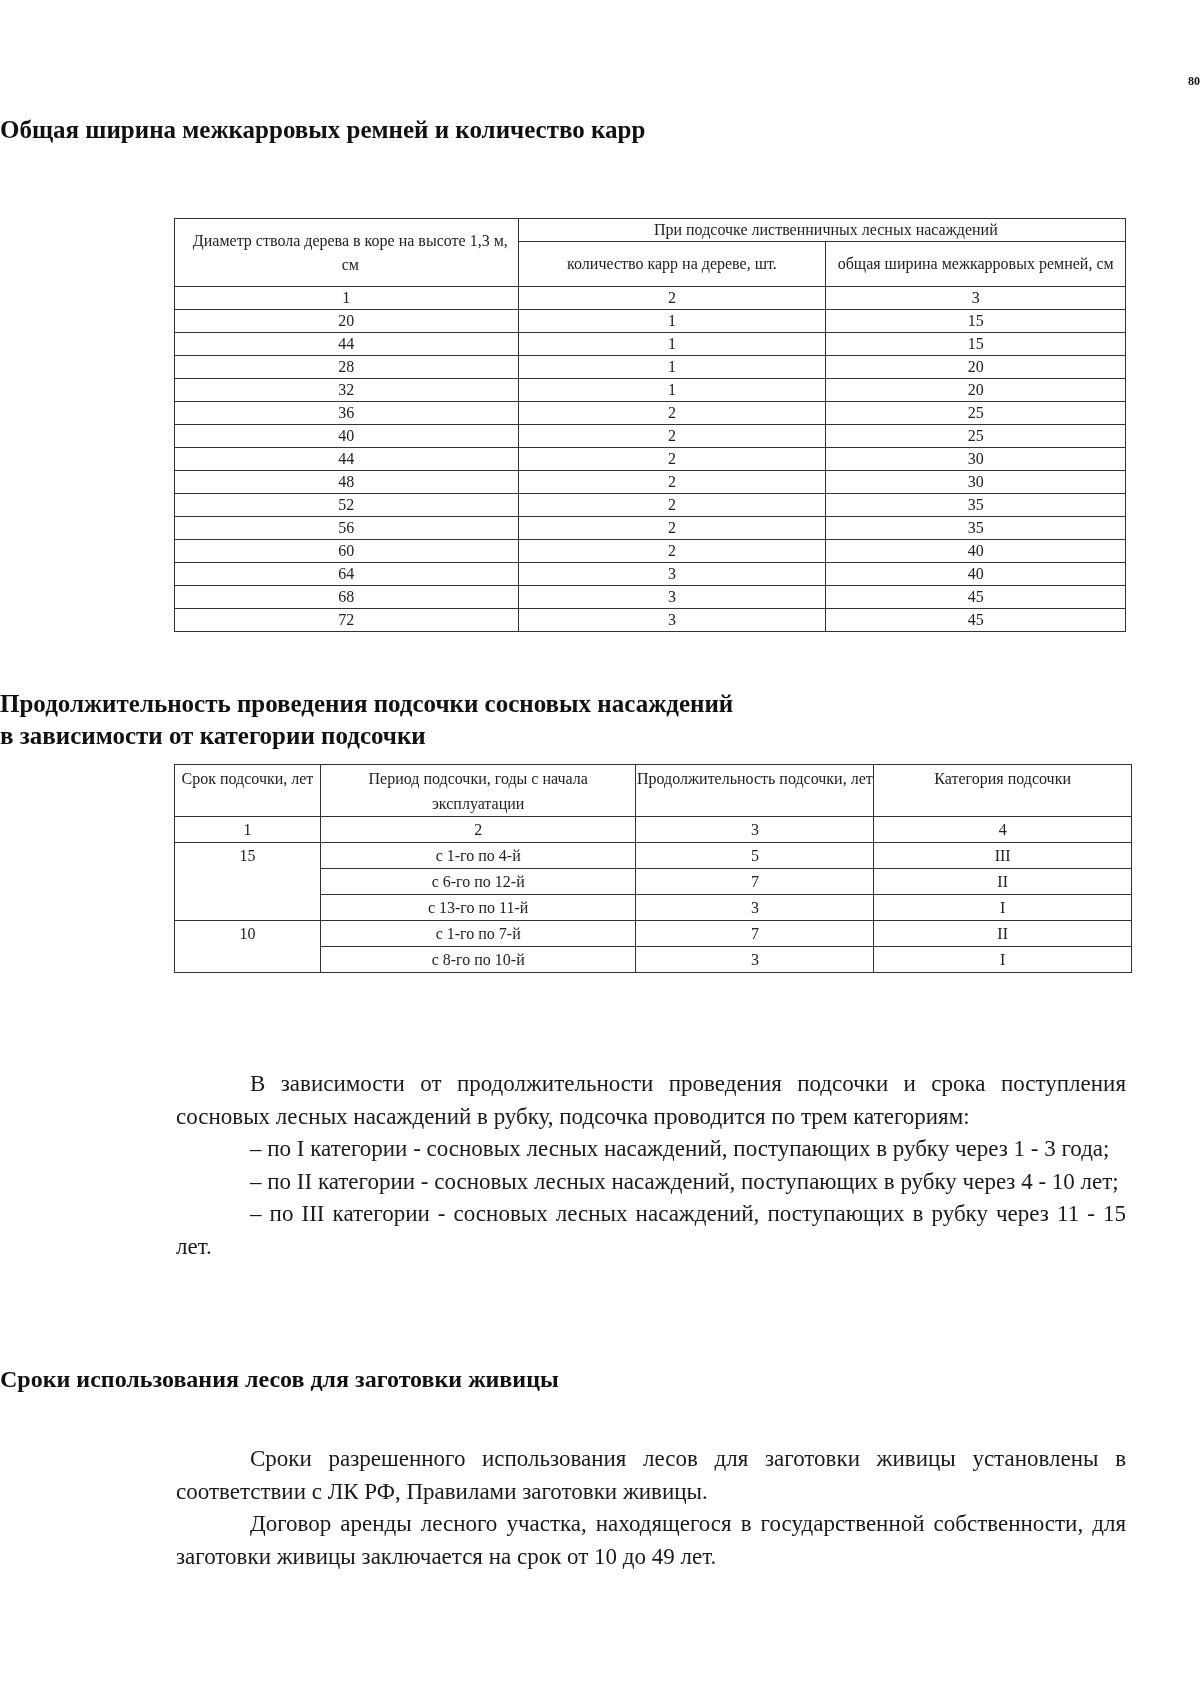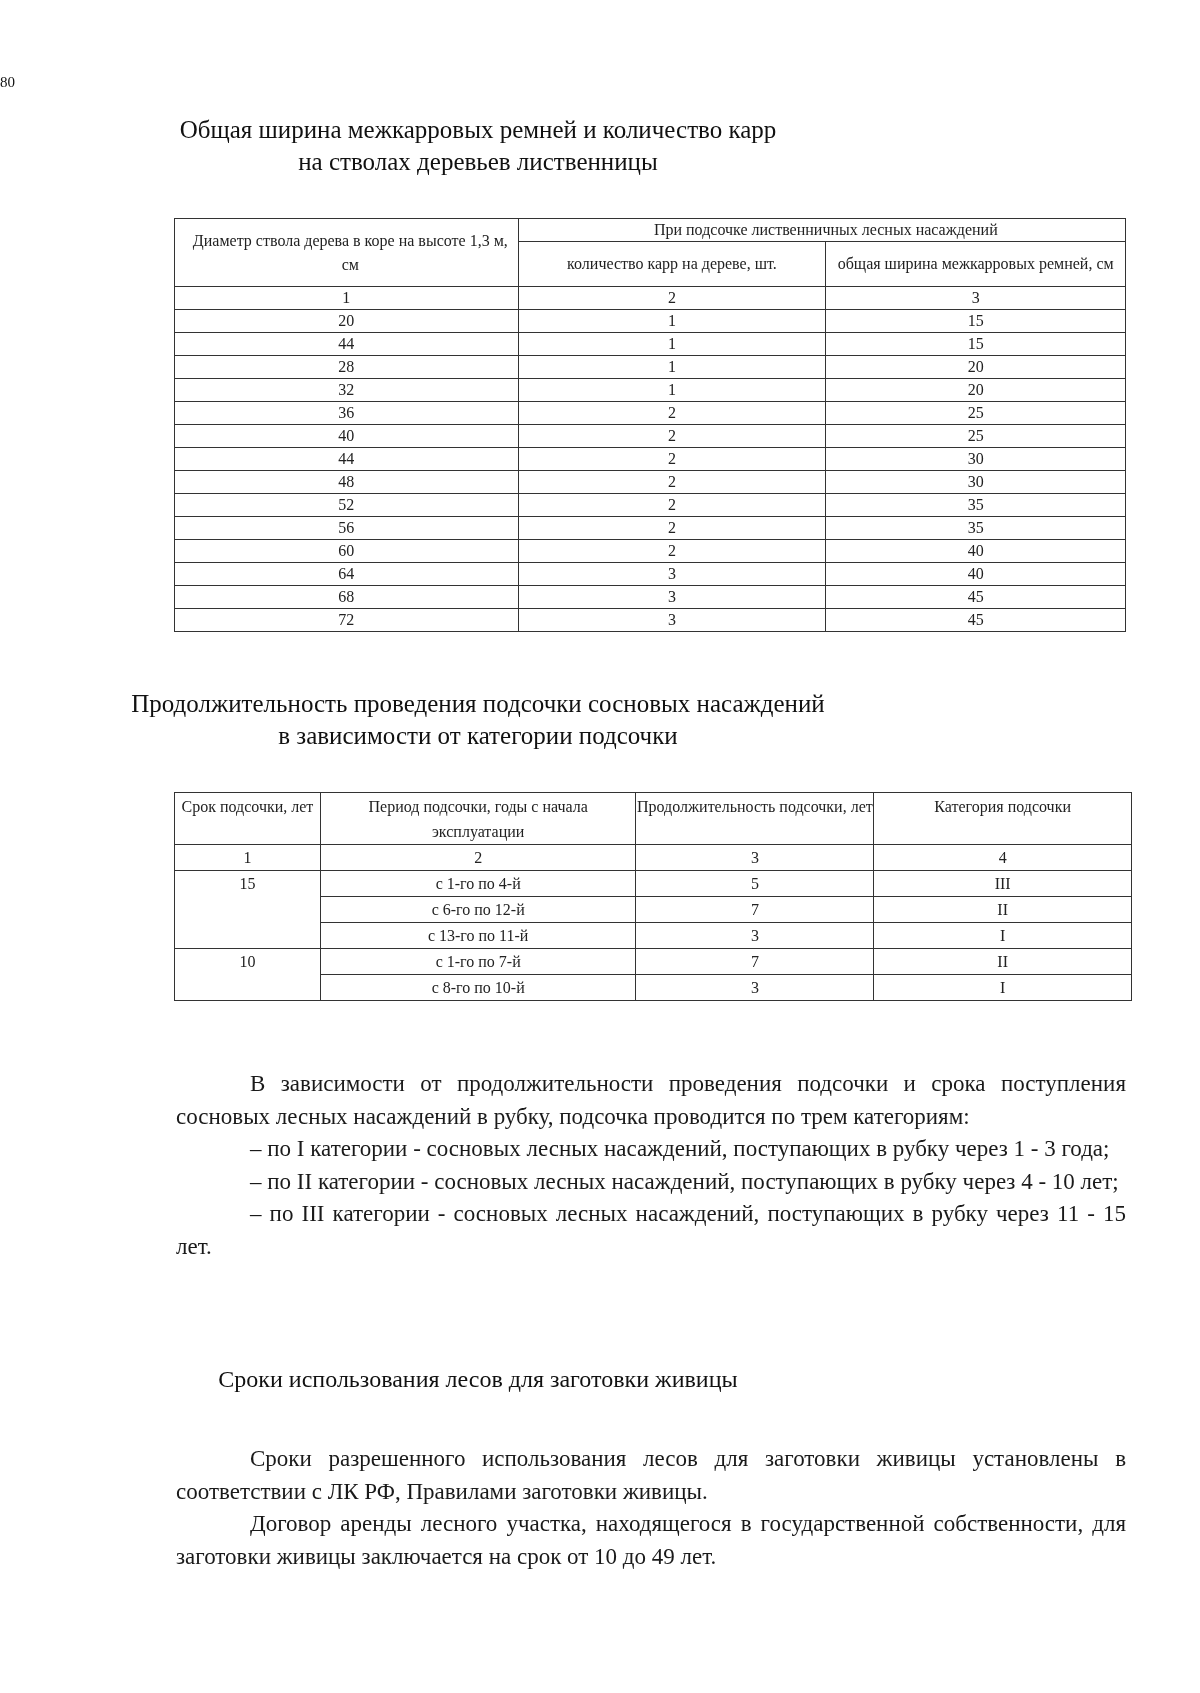--- a/index.html
+++ b/index.html
@@ -1,59 +1,59 @@
 <!DOCTYPE html>
 <html><head>
   <meta charset="utf-8">
   <style>
     html, body { margin: 0; padding: 0; background: #ffffff; }
     body {
       width: 1200px; height: 1693px; position: relative; overflow: hidden;
       font-family: "Liberation Serif", "DejaVu Serif", serif; color: #111;
     }
     .page-number {
-      position: absolute; left: 0; width: 1200px; top: 74px; text-align: left;
-      font-size: 15px;
+      position: absolute; left: 0; width: 1200px; top: 74px; text-align: right;
+      font-size: 12px;
+      font-weight: bold;
     }
     .title {
-      position: absolute; left: 0; width: 956px; text-align: center;
-      font-weight: normal; font-size: 25px; line-height: 32px;
+      position: absolute; left: 0; width: 956px; 
+      font-weight: bold; font-size: 25px; line-height: 32px;
     }
     .title div { display: block; }
     table.doc {
       position: absolute; border-collapse: collapse;
       font-size: 16px; color: #222;
     }
     table.doc td {
       border: 1px solid #333; text-align: center; vertical-align: top;
       padding: 0 4px; line-height: 20px;
     }
     #t1 { left: 174px; top: 218px; width: 952px; }
     #t1 td { height: 22px; line-height: 22px; padding: 0; }
     #t1 .h1 td { height: 22px; padding-left: 8px; }
     #t1 .hmain { vertical-align: middle; line-height: 24px; }
     #t1 .hsub { line-height: 20px; vertical-align: middle; margin-left: 28px; }
-    #t2 { left: 174px; top: 792px; width: 958px; }
+    #t2 { left: 174px; top: 764px; width: 958px; }
     #t2 td { line-height: 25px; padding: 0; }
     #t2 .hdr td { line-height: 25px; padding-top: 1px; }
     .para {
       position: absolute; left: 176px; width: 950px; font-size: 23px;
       line-height: 32.5px; text-align: justify; color: #1a1a1a;
     }
     .para p { margin: 0; }
     .indent { text-indent: 74px; }
   </style>
 </head>
 <body>
 
 <div class="page-number">80</div>
 
 <div class="title" style="top:114px;">
   <div>Общая ширина межкарровых ремней и количество карр</div>
-  <div>на стволах деревьев лиственницы</div>
 </div>
 
 <table class="doc" id="t1">
   <colgroup>
     <col style="width:344px">
       <col style="width:308px">
       <col style="width:300px">
   </colgroup>
   <tbody>
       <tr class="h1">

